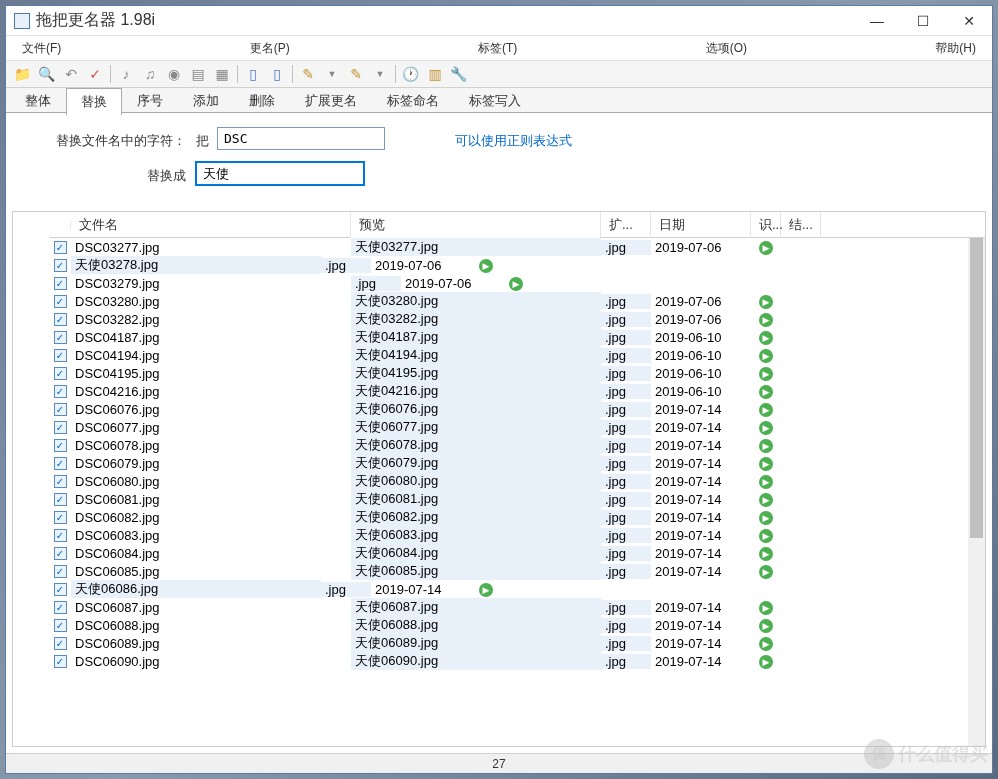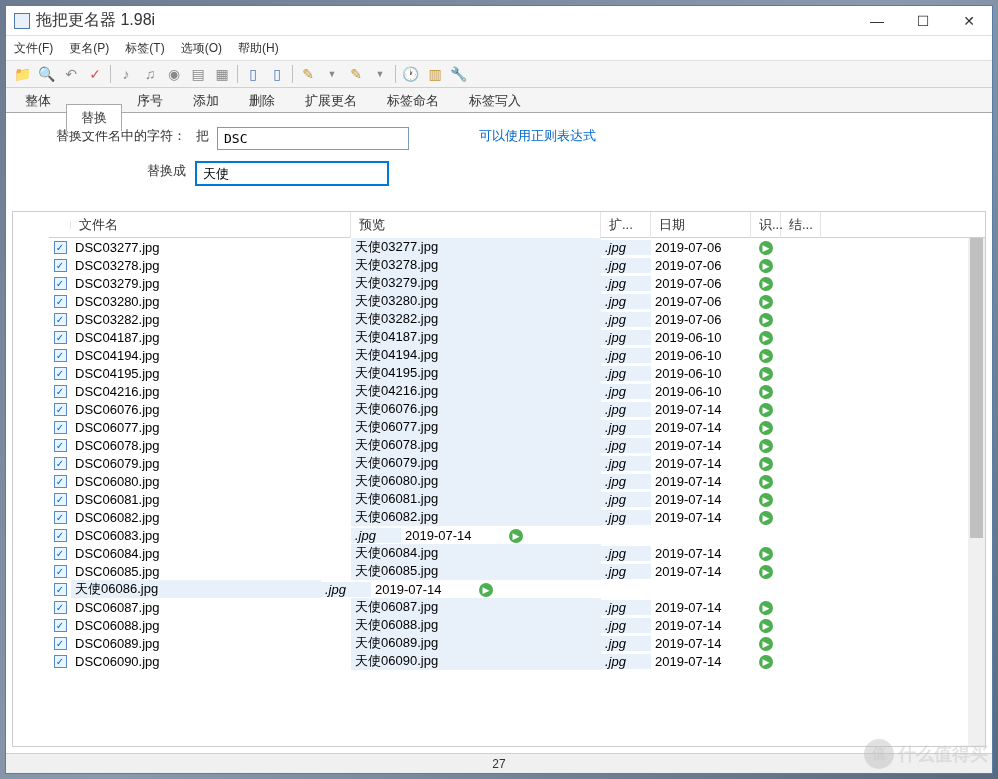--- a/index.html
+++ b/index.html
@@ -3,50 +3,50 @@
 <meta charset="utf-8">
 <style>
 * { margin: 0; padding: 0; box-sizing: border-box; font-family: "Microsoft YaHei", "SimSun", sans-serif; }
 body { background: linear-gradient(135deg, #6b7a8f 0%, #8a9aad 50%, #5a6a7d 100%); width: 998px; height: 779px; overflow: hidden; position: relative; }
 .window { position: absolute; top: 5px; left: 5px; right: 5px; bottom: 5px; background: #fff; border: 1px solid #5a7aaa; display: flex; flex-direction: column; }
 .titlebar { height: 30px; background: #fff; display: flex; align-items: center; padding-left: 8px; border-bottom: 1px solid #e0e0e0; }
 .titlebar-icon { width: 16px; height: 16px; border: 1px solid #4a7aaa; background: #e8f0fa; margin-right: 6px; }
 .titlebar-title { font-size: 16px; color: #333; flex: 1; }
 .titlebar-btns { display: flex; }
 .titlebar-btn { width: 46px; height: 30px; display: flex; align-items: center; justify-content: center; font-size: 14px; color: #333; cursor: pointer; }
-.menubar { height: 24px; display: flex; align-items: center; padding: 0 8px; gap: 16px; font-size: 12px; }
+.menubar { height: 24px; display: flex; align-items: center; padding: 0 16px; gap: 16px; font-size: 12px; justify-content: space-between; }
 .menubar-item { cursor: pointer; color: #333; }
 .toolbar { height: 28px; background: #f5f5f5; border-top: 1px solid #e0e0e0; border-bottom: 1px solid #d0d0d0; display: flex; align-items: center; padding: 0 6px; gap: 2px; }
 .tool-btn { width: 22px; height: 22px; display: flex; align-items: center; justify-content: center; cursor: pointer; border-radius: 2px; font-size: 14px; }
 .tool-sep { width: 1px; height: 18px; background: #c0c0c0; margin: 0 2px; }
 .tabs { height: 25px; display: flex; align-items: center; padding: 0 4px; border-bottom: 1px solid #aaa; background: #f5f5f5; }
 .tab { padding: 4px 14px; font-size: 13px; color: #333; cursor: pointer; border: 1px solid transparent; border-bottom: none; position: relative; }
-.tab.active { background: #fff; border-color: #aaa; top: 17px; }
+.tab.active { background: #fff; border-color: #aaa; top: 1px; }
 .tab-panel { padding: 14px 20px; background: #fff; }
-.form-row { display: flex; align-items: flex-start; margin-bottom: 12px; font-size: 13px; }
+.form-row { display: flex; align-items: flex-end; margin-bottom: 12px; font-size: 13px; }
 .form-label { width: 160px; text-align: right; margin-right: 10px; color: #333; }
 .form-prefix { margin-right: 8px; color: #333; }
-.form-input { border: 1px solid #7a9ac0; padding: 3px 6px; font-size: 13px; width: 192px; font-family: monospace; }
+.form-input { border: 1px solid #7a9ac0; padding: 3px 6px; font-size: 13px; width: 168px; font-family: monospace; }
 .form-input.active { border-color: #0078d7; outline: 1px solid #0078d7; }
 .regex-link { color: #0066cc; font-size: 13px; margin-left: 70px; cursor: pointer; }
 .list-container { flex: 1; border: 1px solid #ccc; margin: 0 6px 6px 6px; overflow: hidden; display: flex; flex-direction: column; position: relative; padding-left: 36px; }
 .list-header { display: flex; background: #fff; border-bottom: 1px solid #d0d0d0; font-size: 13px; height: 26px; align-items: center; }
 .list-header-cell { padding: 4px 8px; border-right: 1px solid #e5e5e5; color: #333; }
 .list-body { flex: 1; overflow-y: auto; background: #fff; }
 .list-row { display: flex; font-size: 13px; height: 18px; align-items: center; font-family: "SimSun", monospace; }
 .list-cell { padding: 0 4px; overflow: hidden; white-space: nowrap; }
 .check-cell { width: 22px; display: flex; justify-content: center; }
 .check { width: 13px; height: 13px; border: 1px solid #5a8ac0; background: #e8f4ff; display: flex; align-items: center; justify-content: center; color: #0066cc; font-size: 10px; }
 .col-name { width: 280px; }
 .col-preview { width: 250px; background: #e8f0fa; }
 .col-ext { width: 50px; }
 .col-date { width: 100px; }
 .col-flag { width: 30px; text-align: center; }
 .col-result { width: 40px; }
-.col-ext-data { background: #e8f0fa; font-style: italic; }
+.col-ext-data { background: #e8f0fa; }
 .flag-dot { width: 14px; height: 14px; border-radius: 50%; background: #4caf50; display: inline-flex; align-items: center; justify-content: center; color: #fff; font-size: 9px; }
 .statusbar { height: 20px; background: #f0f0f0; border-top: 1px solid #d0d0d0; display: flex; align-items: center; justify-content: center; font-size: 12px; color: #333; }
 .scrollbar-v { position: absolute; right: 0; top: 26px; bottom: 0; width: 17px; background: #f0f0f0; }
 .scrollbar-thumb { position: absolute; top: 0; left: 2px; right: 2px; height: 300px; background: #c0c0c0; }
 .watermark { position: absolute; right: 10px; bottom: 10px; color: rgba(200,200,200,0.5); font-size: 18px; font-weight: bold; pointer-events: none; display: flex; align-items: center; gap: 4px; }
 .watermark-badge { width: 30px; height: 30px; border-radius: 50%; background: rgba(180,180,180,0.4); display: flex; align-items: center; justify-content: center; font-size: 14px; }
 </style>
 </head>
 <body>
 
@@ -138,33 +138,31 @@
           <div class="list-cell col-preview">天使03277.jpg</div>
           <div class="list-cell col-ext col-ext-data">.jpg</div>
           <div class="list-cell col-date">2019-07-06</div>
           <div class="list-cell col-flag"><span class="flag-dot">▶</span></div>
           <div class="list-cell col-result"></div>
         </div>
         <div class="list-row">
           <div class="list-cell check-cell">
             <div class="check">✓</div>
           </div>
-          <div class="list-cell col-name">DSC03278.jpg</div>
           <div class="list-cell col-preview">天使03278.jpg</div>
           <div class="list-cell col-ext col-ext-data">.jpg</div>
           <div class="list-cell col-date">2019-07-06</div>
           <div class="list-cell col-flag"><span class="flag-dot">▶</span></div>
           <div class="list-cell col-result"></div>
         </div>
         <div class="list-row">
           <div class="list-cell check-cell">
             <div class="check">✓</div>
           </div>
           <div class="list-cell col-name">DSC03279.jpg</div>
-          <div class="list-cell col-preview">天使03279.jpg</div>
           <div class="list-cell col-ext col-ext-data">.jpg</div>
           <div class="list-cell col-date">2019-07-06</div>
           <div class="list-cell col-flag"><span class="flag-dot">▶</span></div>
           <div class="list-cell col-result"></div>
         </div>
         <div class="list-row">
           <div class="list-cell check-cell">
             <div class="check">✓</div>
           </div>
           <div class="list-cell col-name">DSC03280.jpg</div>
@@ -304,20 +302,21 @@
           <div class="list-cell col-ext col-ext-data">.jpg</div>
           <div class="list-cell col-date">2019-07-14</div>
           <div class="list-cell col-flag"><span class="flag-dot">▶</span></div>
           <div class="list-cell col-result"></div>
         </div>
         <div class="list-row">
           <div class="list-cell check-cell">
             <div class="check">✓</div>
           </div>
           <div class="list-cell col-name">DSC06083.jpg</div>
+          <div class="list-cell col-preview">天使06083.jpg</div>
           <div class="list-cell col-ext col-ext-data">.jpg</div>
           <div class="list-cell col-date">2019-07-14</div>
           <div class="list-cell col-flag"><span class="flag-dot">▶</span></div>
           <div class="list-cell col-result"></div>
         </div>
         <div class="list-row">
           <div class="list-cell check-cell">
             <div class="check">✓</div>
           </div>
           <div class="list-cell col-name">DSC06084.jpg</div>

